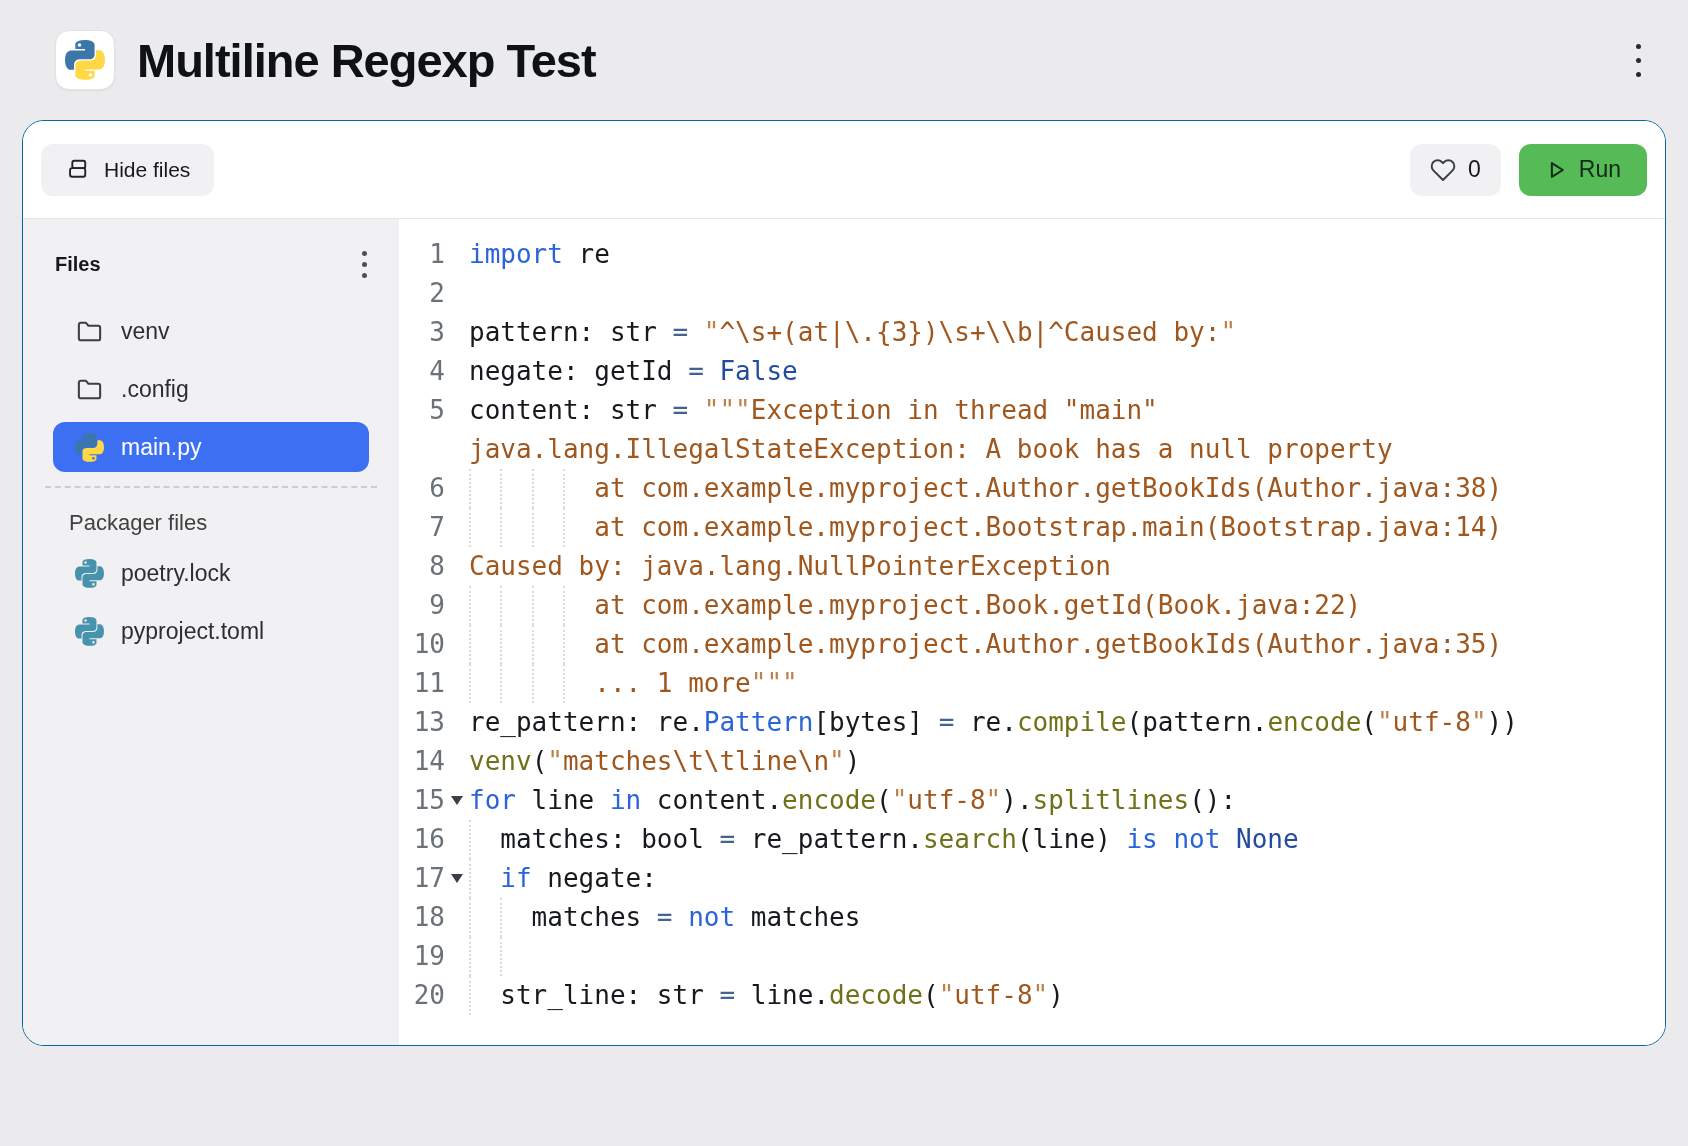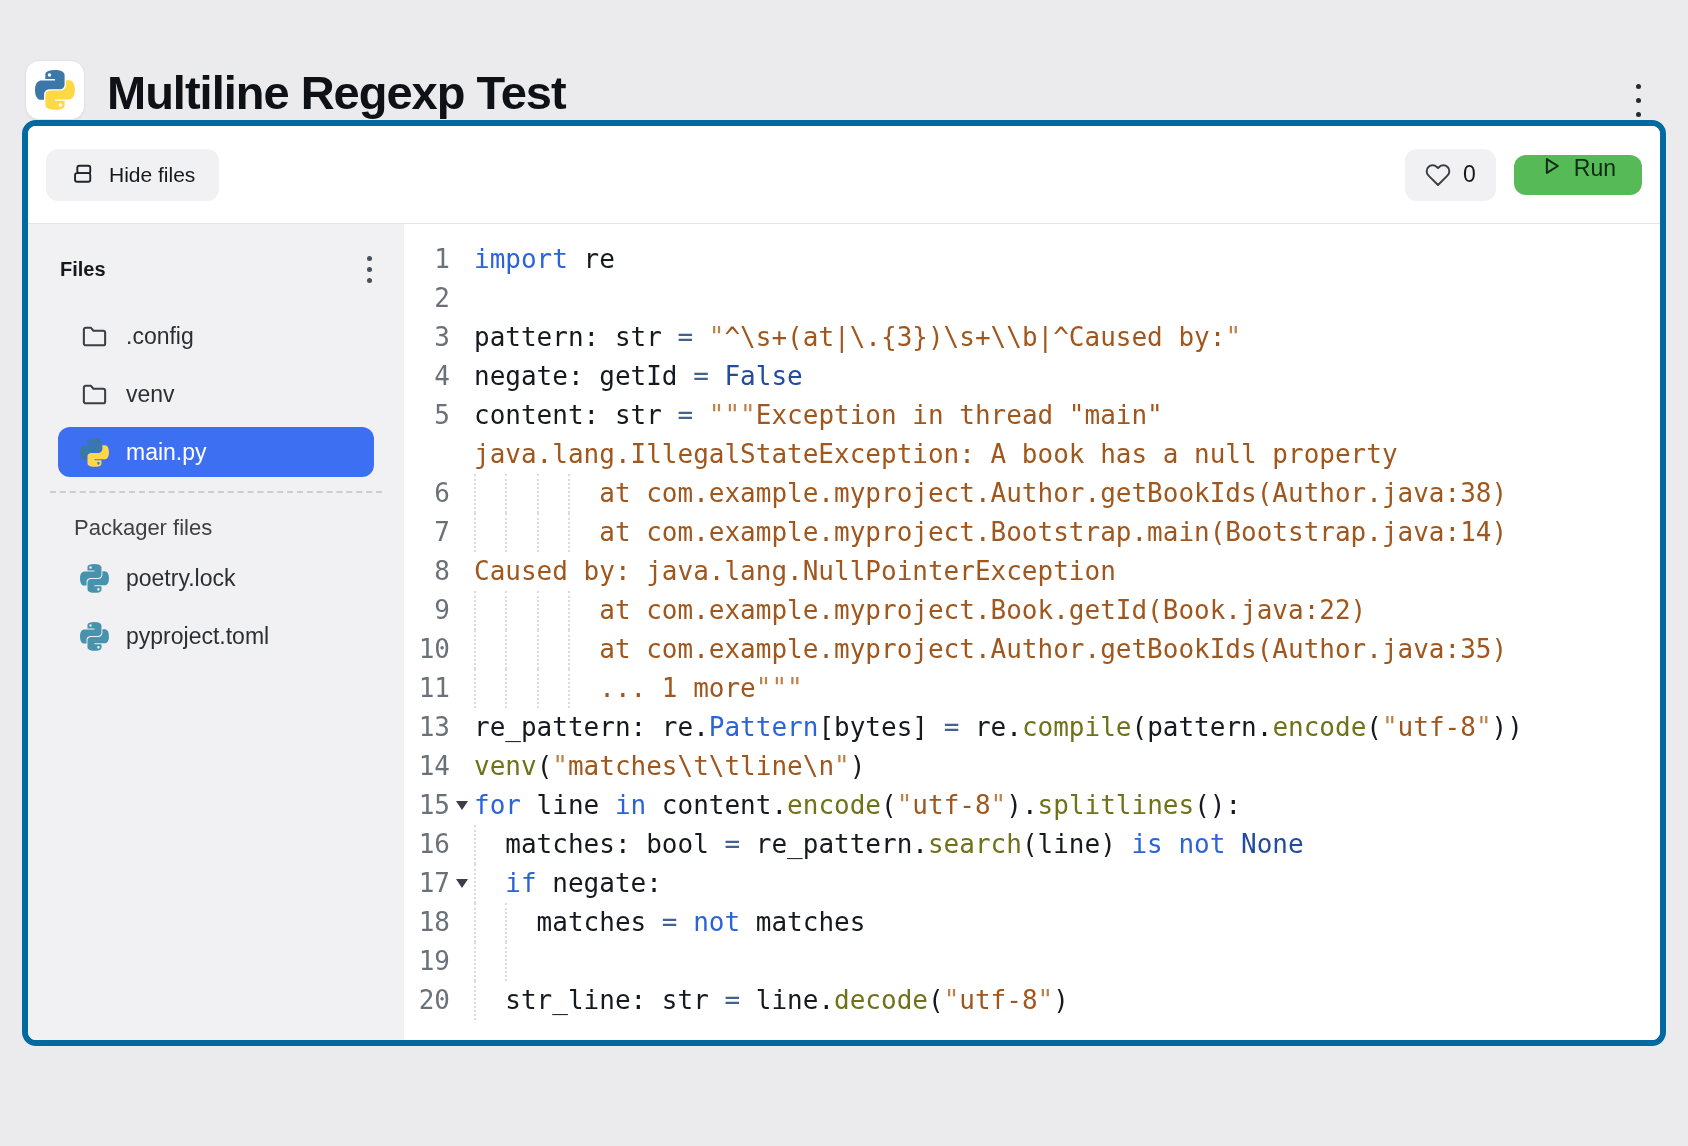--- a/index.html
+++ b/index.html
@@ -1,40 +1,40 @@
 <!DOCTYPE html>
 <html><head>
 <meta charset="utf-8">
 <style>
   * { margin:0; padding:0; box-sizing:border-box; }
   html,body { width:1688px; height:1146px; background:#EBEBED; font-family:"Liberation Sans", sans-serif; overflow:hidden; }
 
   
-  .header { height:120px; display:flex; align-items:flex-end; padding:0 30px 0 25px; }
+  .header { height:120px; display:flex; align-items:center; padding:0 30px 0 25px;margin-left:30px; }
   .logo-card { width:60px; height:60px; background:#FFFFFF; border:1px solid #E2E2E5; border-radius:14px;
                display:flex; align-items:center; justify-content:center; box-shadow:0 1px 2px rgba(0,0,0,.05); }
   .logo-card svg { width:40px; height:40px; }
   .page-title { margin-left:22px; font-size:47px; font-weight:700; letter-spacing:-1px; color:#0E1116; }
   .header-kebab { margin-left:auto; width:40px; height:40px; display:flex; flex-direction:column;
                   align-items:center; justify-content:center; gap:9px; cursor:pointer; }
   .header-kebab i { width:5px; height:5px; border-radius:50%; background:#26292E; }
 
   
-  .card { margin:0 22px; height:926px; background:#FFFFFF; border:6px solid #0369a1; border-radius:14px;
+  .card { margin:0 22px; height:926px; background:#FFFFFF; border:1px solid #0369a1; border-radius:22px;
           overflow:hidden; display:flex; flex-direction:column; }
 
   .toolbar { height:97px; display:flex; align-items:center; padding:0 18px 0 18px; background:#FFFFFF; flex:0 0 auto; }
   .btn-hide { display:flex; align-items:center; gap:12px; background:#F1F1F3; border:none; border-radius:12px;
               height:52px; padding:0 24px; font-size:21px; color:#16181D; font-family:inherit; cursor:pointer; }
   .btn-hide svg { width:27px; height:27px; }
   .toolbar-right { margin-left:auto; display:flex; align-items:center; gap:18px; }
   .pill-like { display:flex; align-items:center; gap:12px; background:#F1F1F3; border:none; border-radius:12px;
                height:52px; padding:0 20px; font-size:23px; color:#16181D; font-family:inherit; cursor:pointer; }
   .pill-like svg { width:26px; height:26px; }
-  .btn-run { display:flex; align-items:flex-start; gap:12px; border:none; border-radius:12px; height:40px;
+  .btn-run { display:flex; align-items:center; gap:12px; border:none; border-radius:12px; height:52px;
              padding:0 26px; font-size:23px; font-weight:500; color:#112A17; font-family:inherit; cursor:pointer; }
   .btn-run svg { width:22px; height:22px; }
   .toolbar-divider { height:1px; background:#E4E4E6; flex:0 0 auto; }
 
   
   .content { flex:1; display:flex; min-height:0; }
 
   .sidebar { width:376px; flex:0 0 auto; background:#F1F1F3; padding:26px 0 0 0; }
   .files-head { display:flex; align-items:center; padding:0 26px 0 32px; }
   .files-title { font-size:20px; font-weight:700; color:#16181D; }
@@ -121,27 +121,27 @@
             <i></i>
             <i></i>
             <i></i>
           </span>
       </div>
       <div class="file-list" id="file-list">
           <div class="file-row">
             <svg viewBox="0 0 24 24" fill="none" stroke="#3A3F45" stroke-width="1.7" stroke-linejoin="round">
               <path d="M3.2 6.3c0-.9.7-1.6 1.6-1.6h4.1l2.2 2.5h8.1c.9 0 1.6.7 1.6 1.6v8.9c0 .9-.7 1.6-1.6 1.6H4.8c-.9 0-1.6-.7-1.6-1.6z"></path>
             </svg>
-            <span>.config</span>
+            <span>venv</span>
           </div>
           <div class="file-row">
             <svg viewBox="0 0 24 24" fill="none" stroke="#3A3F45" stroke-width="1.7" stroke-linejoin="round">
               <path d="M3.2 6.3c0-.9.7-1.6 1.6-1.6h4.1l2.2 2.5h8.1c.9 0 1.6.7 1.6 1.6v8.9c0 .9-.7 1.6-1.6 1.6H4.8c-.9 0-1.6-.7-1.6-1.6z"></path>
             </svg>
-            <span>venv</span>
+            <span>.config</span>
           </div>
           <div class="file-row selected" style="background: rgb(61, 111, 242);">
             <svg viewBox="0 0 256 255">
               <path fill="#3B77A8" d="M126.916.072c-64.832 0-60.784 28.115-60.784 28.115l.072 29.128h61.868v8.745H41.631S.145 61.355.145 126.77c0 65.417 36.21 63.097 36.21 63.097h21.61v-30.356s-1.165-36.21 35.632-36.21h61.362s34.475.557 34.475-33.319V33.97S194.67.072 126.916.072zM92.802 19.66a11.12 11.12 0 0 1 11.13 11.13 11.12 11.12 0 0 1-11.13 11.13 11.12 11.12 0 0 1-11.13-11.13 11.12 11.12 0 0 1 11.13-11.13z"></path>
               <path fill="#FFD845" d="M128.757 254.126c64.832 0 60.784-28.115 60.784-28.115l-.072-29.127H127.6v-8.745h86.441s41.486 4.705 41.486-60.712c0-65.416-36.21-63.096-36.21-63.096h-21.61v30.355s1.165 36.21-35.632 36.21h-61.362s-34.475-.557-34.475 33.32v56.013s-5.235 33.897 62.518 33.897zm34.114-19.586a11.12 11.12 0 0 1-11.13-11.131 11.12 11.12 0 0 1 11.13-11.13 11.12 11.12 0 0 1 11.13 11.13 11.12 11.12 0 0 1-11.13 11.13z"></path>
             </svg>
             <span>main.py</span>
           </div>
         </div>
       <div class="dash-divider"></div>

